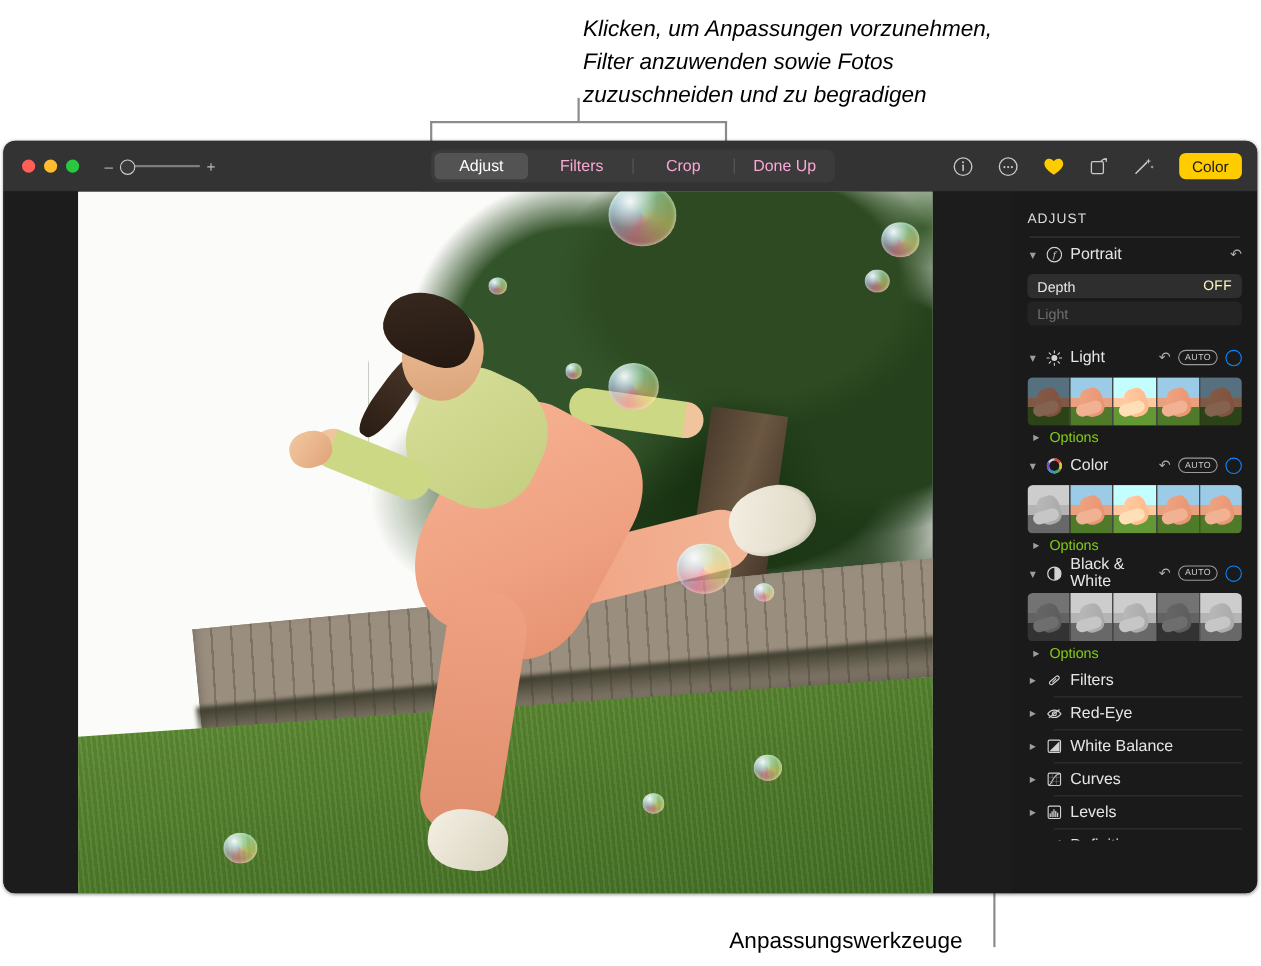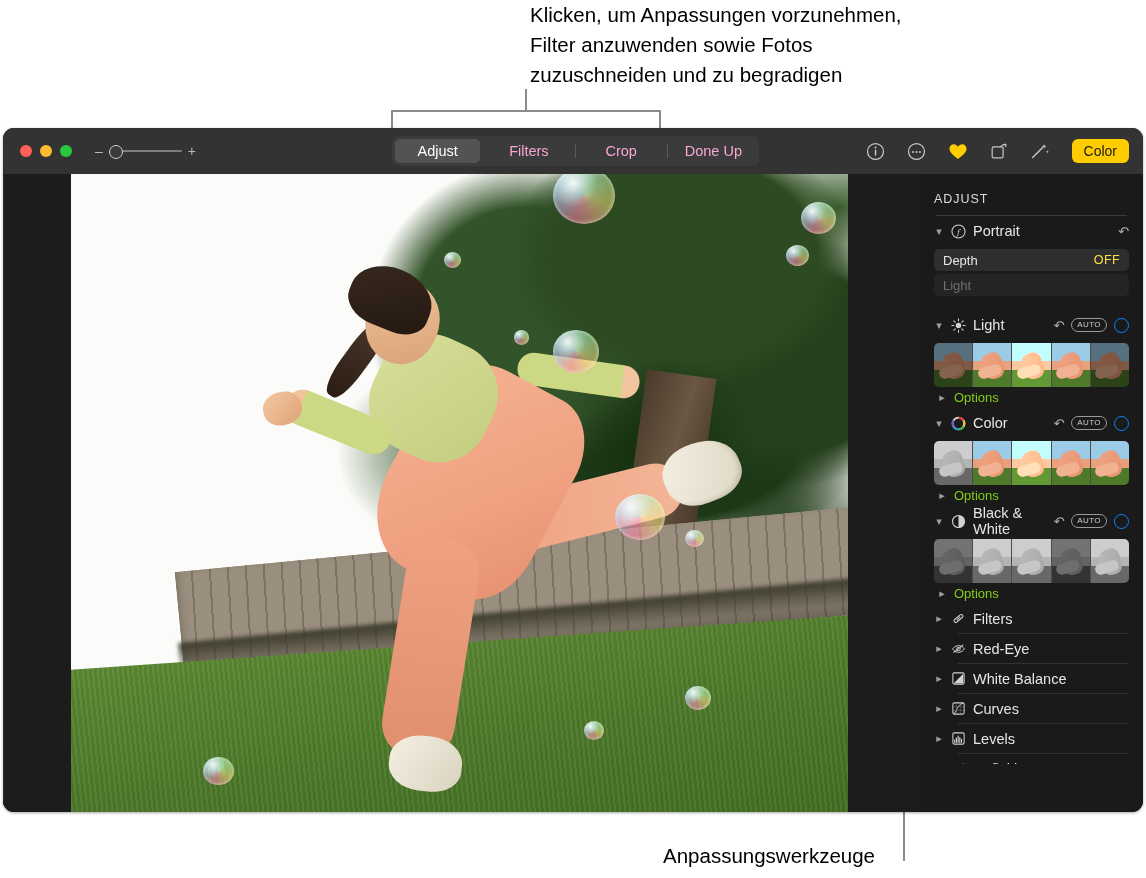--- a/index.html
+++ b/index.html
@@ -8,21 +8,21 @@
     font-family:"Liberation Sans","DejaVu Sans",sans-serif;
     -webkit-font-smoothing:antialiased;
   }
   .root{position:relative;width:1146px;height:878px;}
 
   
   .callout-text{
     position:absolute;color:#000;font-size:20.5px;line-height:30px;
     font-family:"Liberation Sans","DejaVu Sans",sans-serif;white-space:pre-line;
   }
-  #callout-top-text{left:530px;top:0px;width:600px;}
+  #callout-top-text{left:530px;top:12px;width:600px;font-style:italic;}
   #callout-bottom-text{left:599px;top:841px;width:340px;text-align:center;}
 
   .cl-line{position:absolute;background:#8b8b8b;}
 
   
   .window{
     position:absolute;left:3px;top:128px;width:1140px;height:684px;
     background:#1e1e1e;border-radius:11px;overflow:hidden;
     box-shadow:0 1px 3px rgba(0,0,0,.35);
   }
@@ -244,21 +244,21 @@
     border:1px solid #9a9a9a;border-radius:8px;color:#cfcfcf;font-size:8px;
     padding:2px 5px 1.5px 5px;letter-spacing:.4px;line-height:1;
   }
   .ring{width:13px;height:13px;border-radius:50%;border:1.6px solid #0a84ff;}
 
   .pill{
     height:22px;border-radius:5px;background:#2e2e2e;display:flex;align-items:center;
     justify-content:space-between;padding:0 9px;margin:3px 0;color:#e8e8e8;font-size:13px;
   }
   .pill.off{background:#242424;color:#6f6f6f;}
-  .pill .val{color:#fde047;font-size:12.5px;letter-spacing:.4px;}
+  .pill .val{color:#fef9c3;font-size:12.5px;letter-spacing:.4px;}
 
   .strip{
     height:44px;border-radius:5px;margin-top:3px;overflow:hidden;display:flex;
   }
   .strip .cell{flex:1;position:relative;overflow:hidden;}
   .strip .cell+.cell{border-left:1px solid rgba(255,255,255,.22);}
   .thumb{
     position:absolute;inset:0;
     background:
       linear-gradient(#9ccbe8 0 42%, #e9a07f 42% 62%, #4e7a2a 62% 100%);

